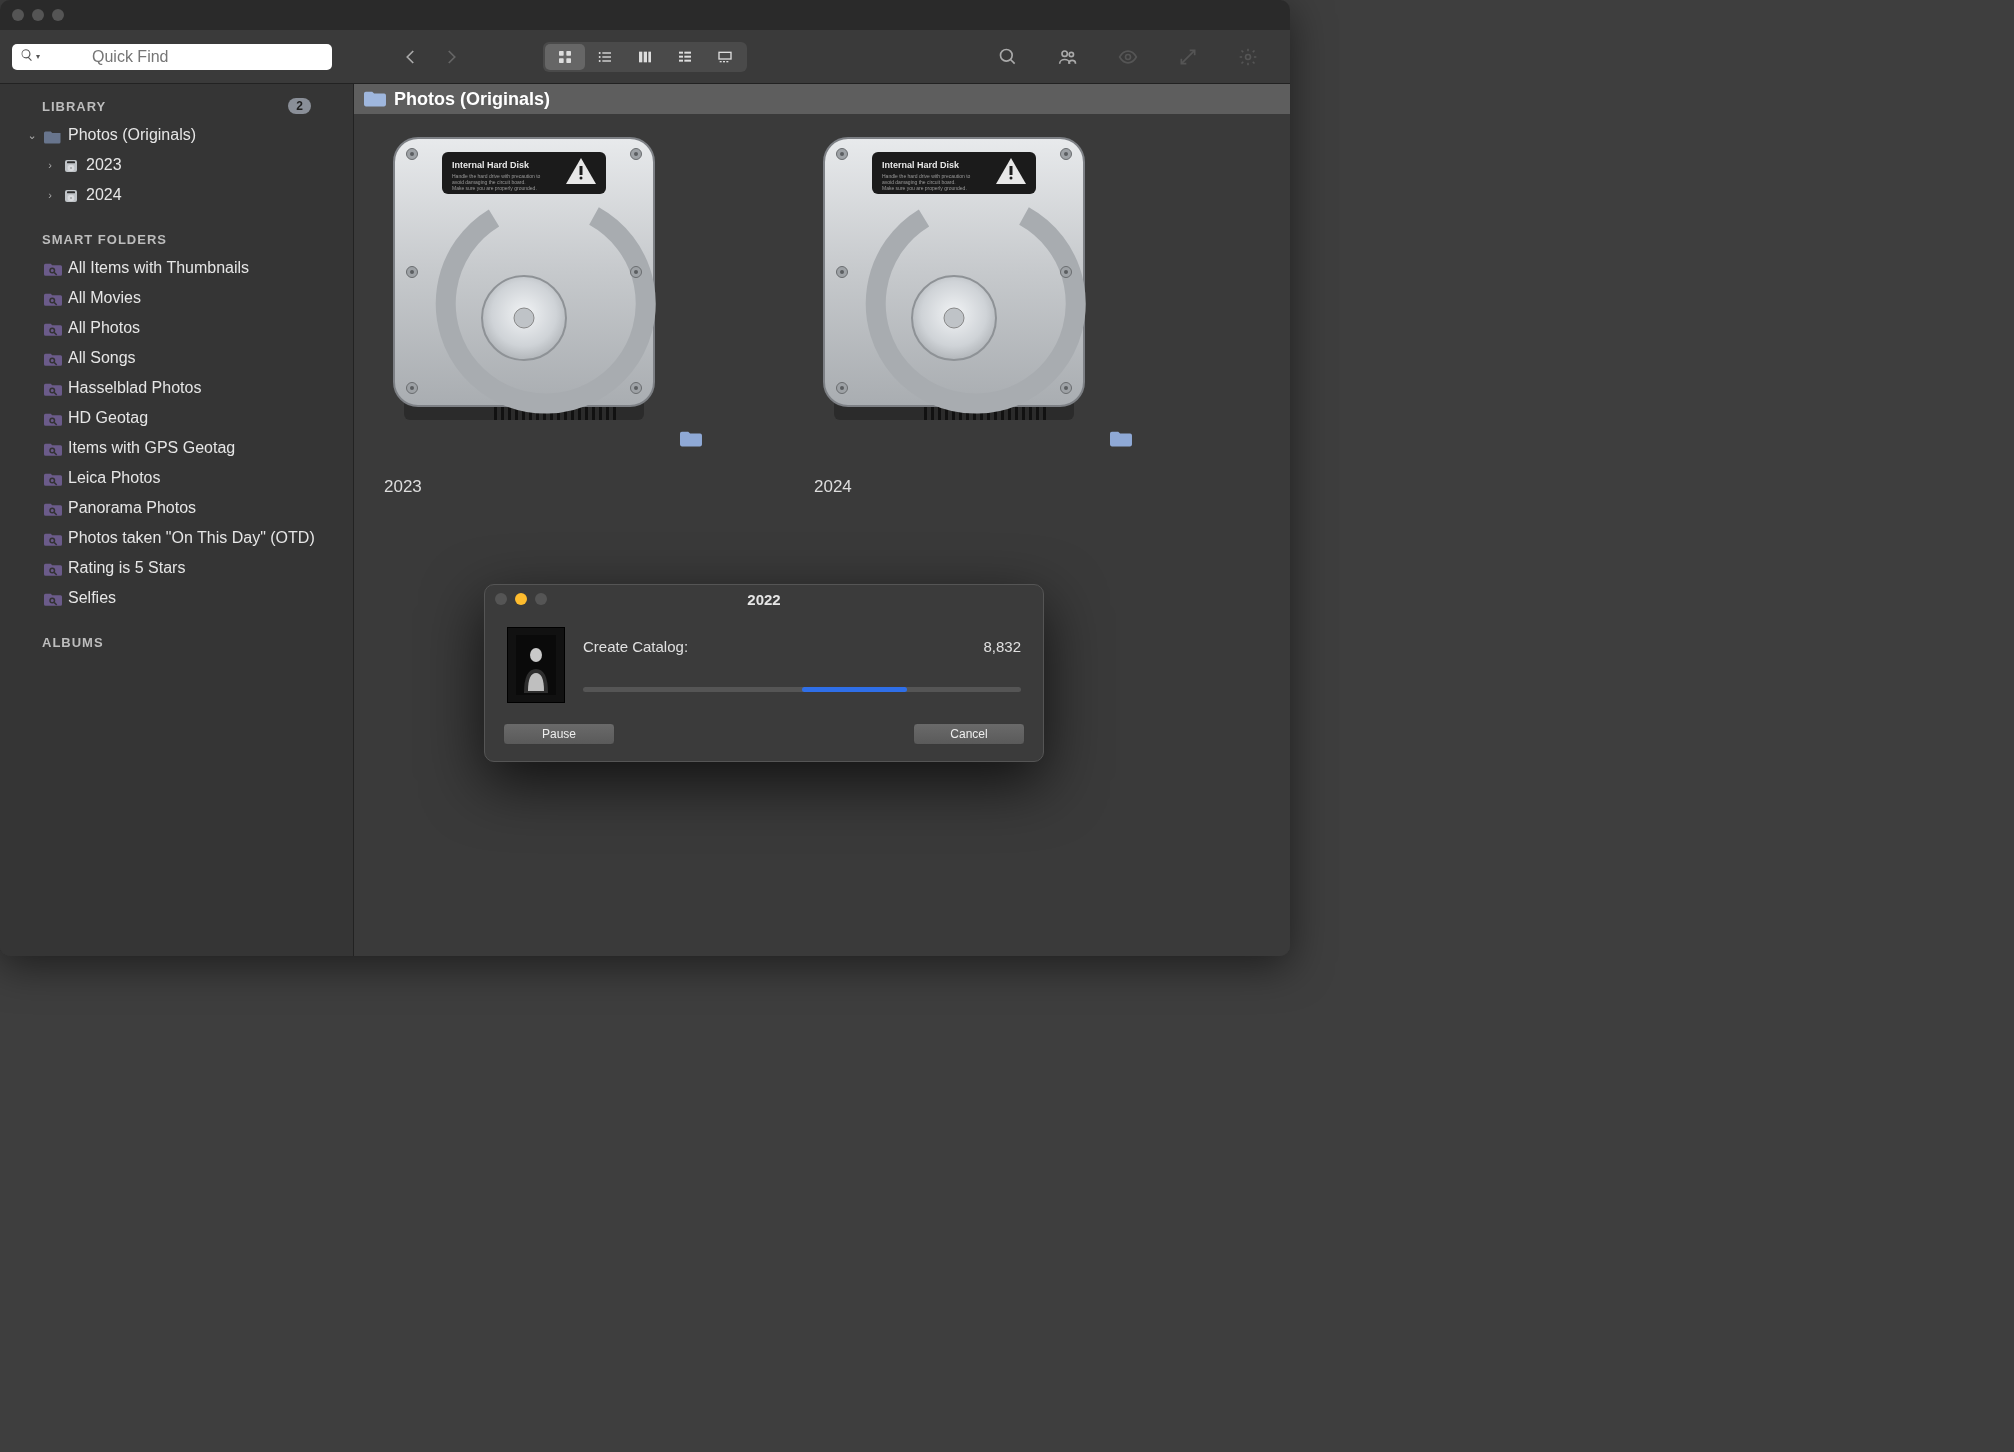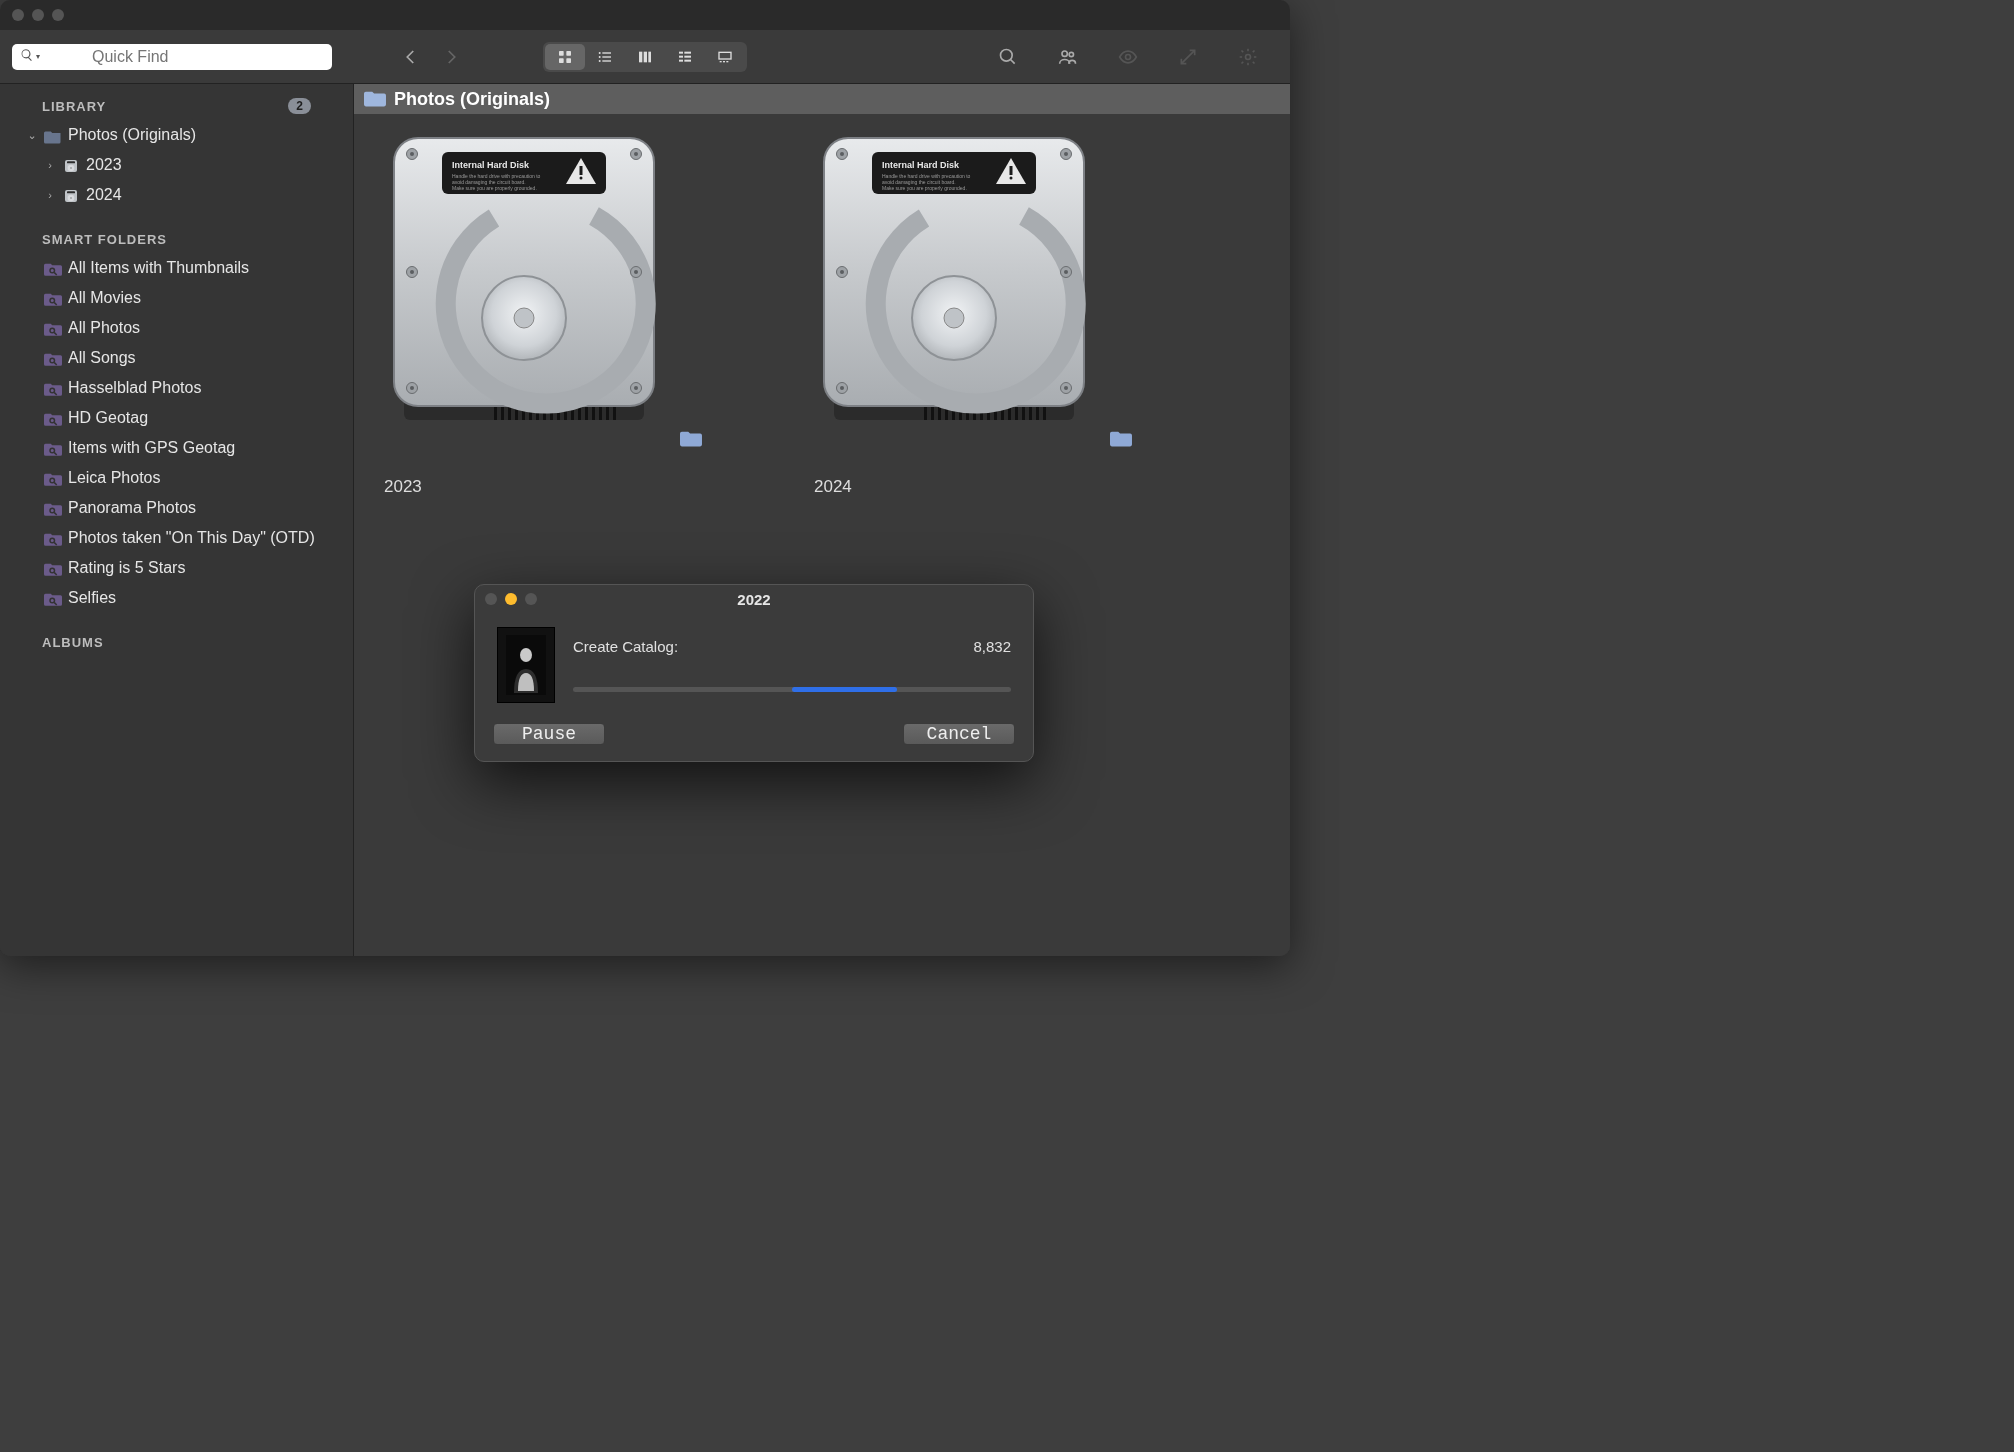--- a/index.html
+++ b/index.html
@@ -160,21 +160,21 @@
     position:absolute; right:-38px; bottom:-6px;
     width:22px; height:18px;
   }
   .drive-label {
     font-size:17px; color:#ddd; text-align:center; margin-top:26px;
   }
 
   
   .dialog {
     position:absolute;
-    left: 120px; top: 500px;
+    left: 130px; top: 500px;
     width: 560px;
     background:#3b3b3b;
     border:1px solid #555;
     border-radius:10px;
     box-shadow: 0 20px 60px rgba(0,0,0,.7);
     overflow:hidden;
   }
   .dialog-titlebar {
     height:28px; display:flex; align-items:center; padding:0 10px;
     position:relative;
@@ -203,23 +203,22 @@
     position:absolute; top:0; height:5px; background:#2f6fe8; border-radius:3px;
   }
   .dialog-buttons {
     display:flex; justify-content:space-between; padding: 14px 18px 16px 18px;
   }
   .dlg-btn {
     width:112px; height:22px;
     background: linear-gradient(#6a6a6a,#5a5a5a);
     border:1px solid #3a3a3a;
     border-radius:4px;
-    color:#eee; font-size:18px;
+    color:#eee; font-size:12px;
     cursor:pointer;
-    font-family:Liberation Mono, monospace;
   }
 
   
   .page {
     width: 2014px; height: 1452px;
     background: #3e3e3e;
     display:flex; align-items:flex-start; justify-content:flex-start;
     transform-origin: top left;
   }
 </style>

